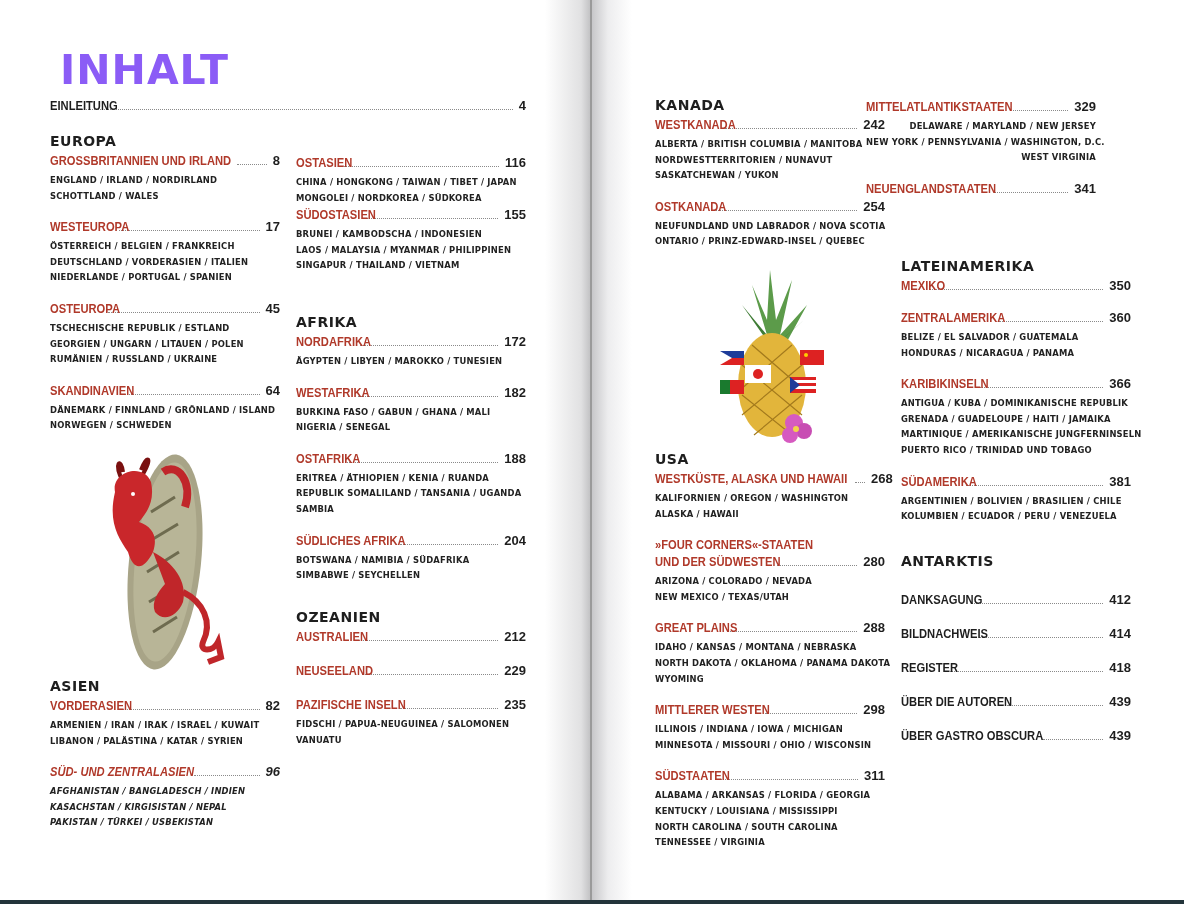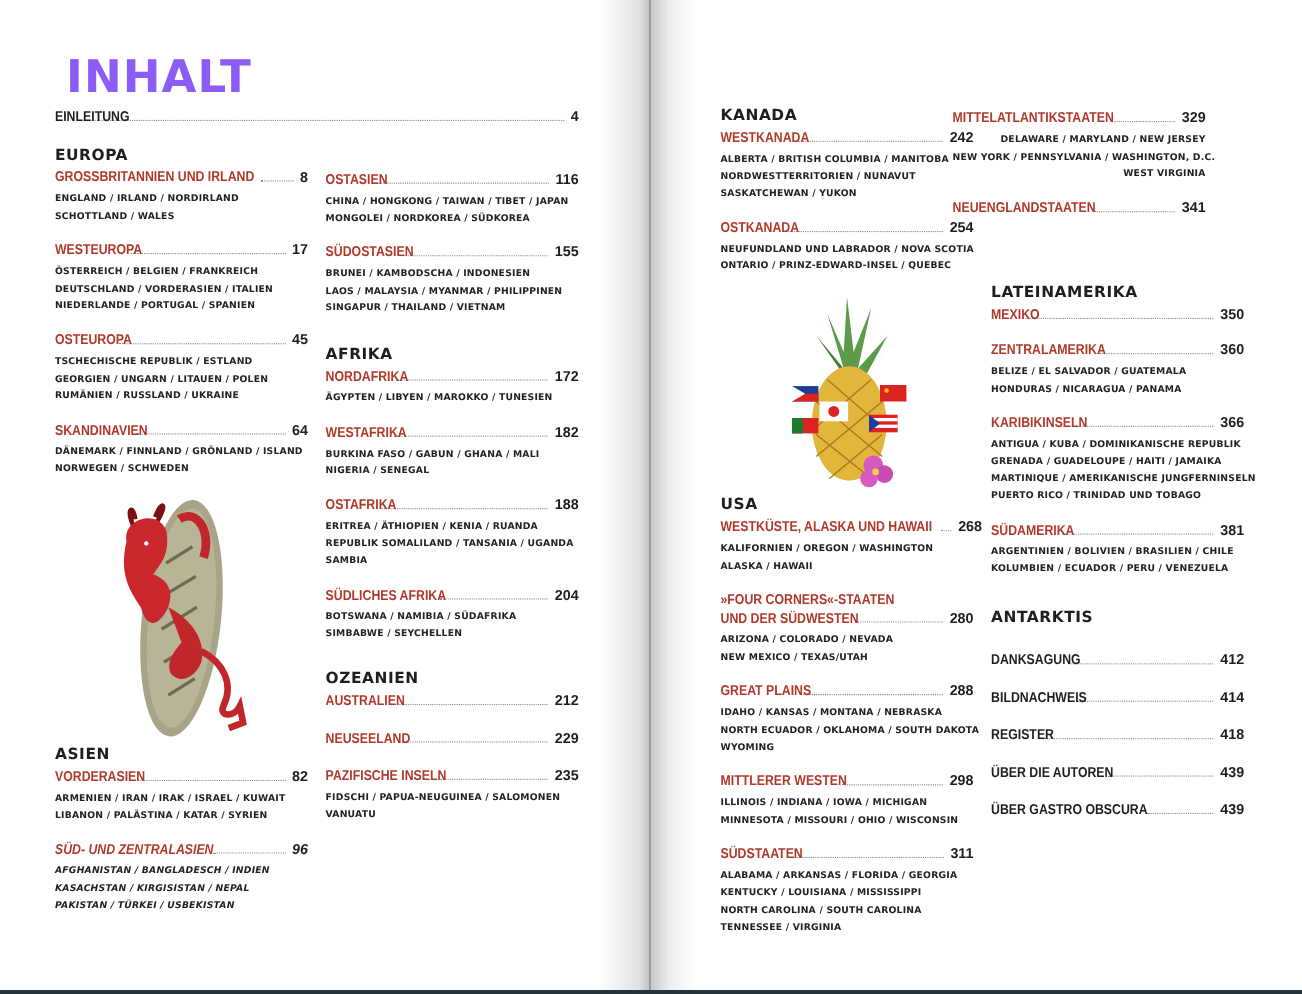--- a/index.html
+++ b/index.html
@@ -187,21 +187,21 @@
           <div class="entry-head">
             <span class="entry-title">OSTASIEN</span>
             <span class="dots"></span>
             <span class="page-num">116</span>
           </div>
           <div class="countries">
             <div>CHINA / HONGKONG / TAIWAN / TIBET / JAPAN</div>
             <div>MONGOLEI / NORDKOREA / SÜDKOREA</div>
           </div>
         </div>
-        <div class="entry" style="margin-top: 14px;">
+        <div class="entry" style="margin-top: 0;">
           <div class="entry-head">
             <span class="entry-title">SÜDOSTASIEN</span>
             <span class="dots"></span>
             <span class="page-num">155</span>
           </div>
           <div class="countries">
             <div>BRUNEI / KAMBODSCHA / INDONESIEN</div>
             <div>LAOS / MALAYSIA / MYANMAR / PHILIPPINEN</div>
             <div>SINGAPUR / THAILAND / VIETNAM</div>
           </div>
@@ -370,21 +370,21 @@
           </div>
         </div>
         <div class="entry" style="margin-top: 14px;">
           <div class="entry-head">
             <span class="entry-title">GREAT PLAINS</span>
             <span class="dots"></span>
             <span class="page-num">288</span>
           </div>
           <div class="countries">
             <div>IDAHO / KANSAS / MONTANA / NEBRASKA</div>
-            <div>NORTH ECUADOR / OKLAHOMA / SOUTH DAKOTA</div>
+            <div>NORTH DAKOTA / OKLAHOMA / PANAMA DAKOTA</div>
             <div>WYOMING</div>
           </div>
         </div>
         <div class="entry" style="margin-top: 14px;">
           <div class="entry-head">
             <span class="entry-title">MITTLERER WESTEN</span>
             <span class="dots"></span>
             <span class="page-num">298</span>
           </div>
           <div class="countries">

